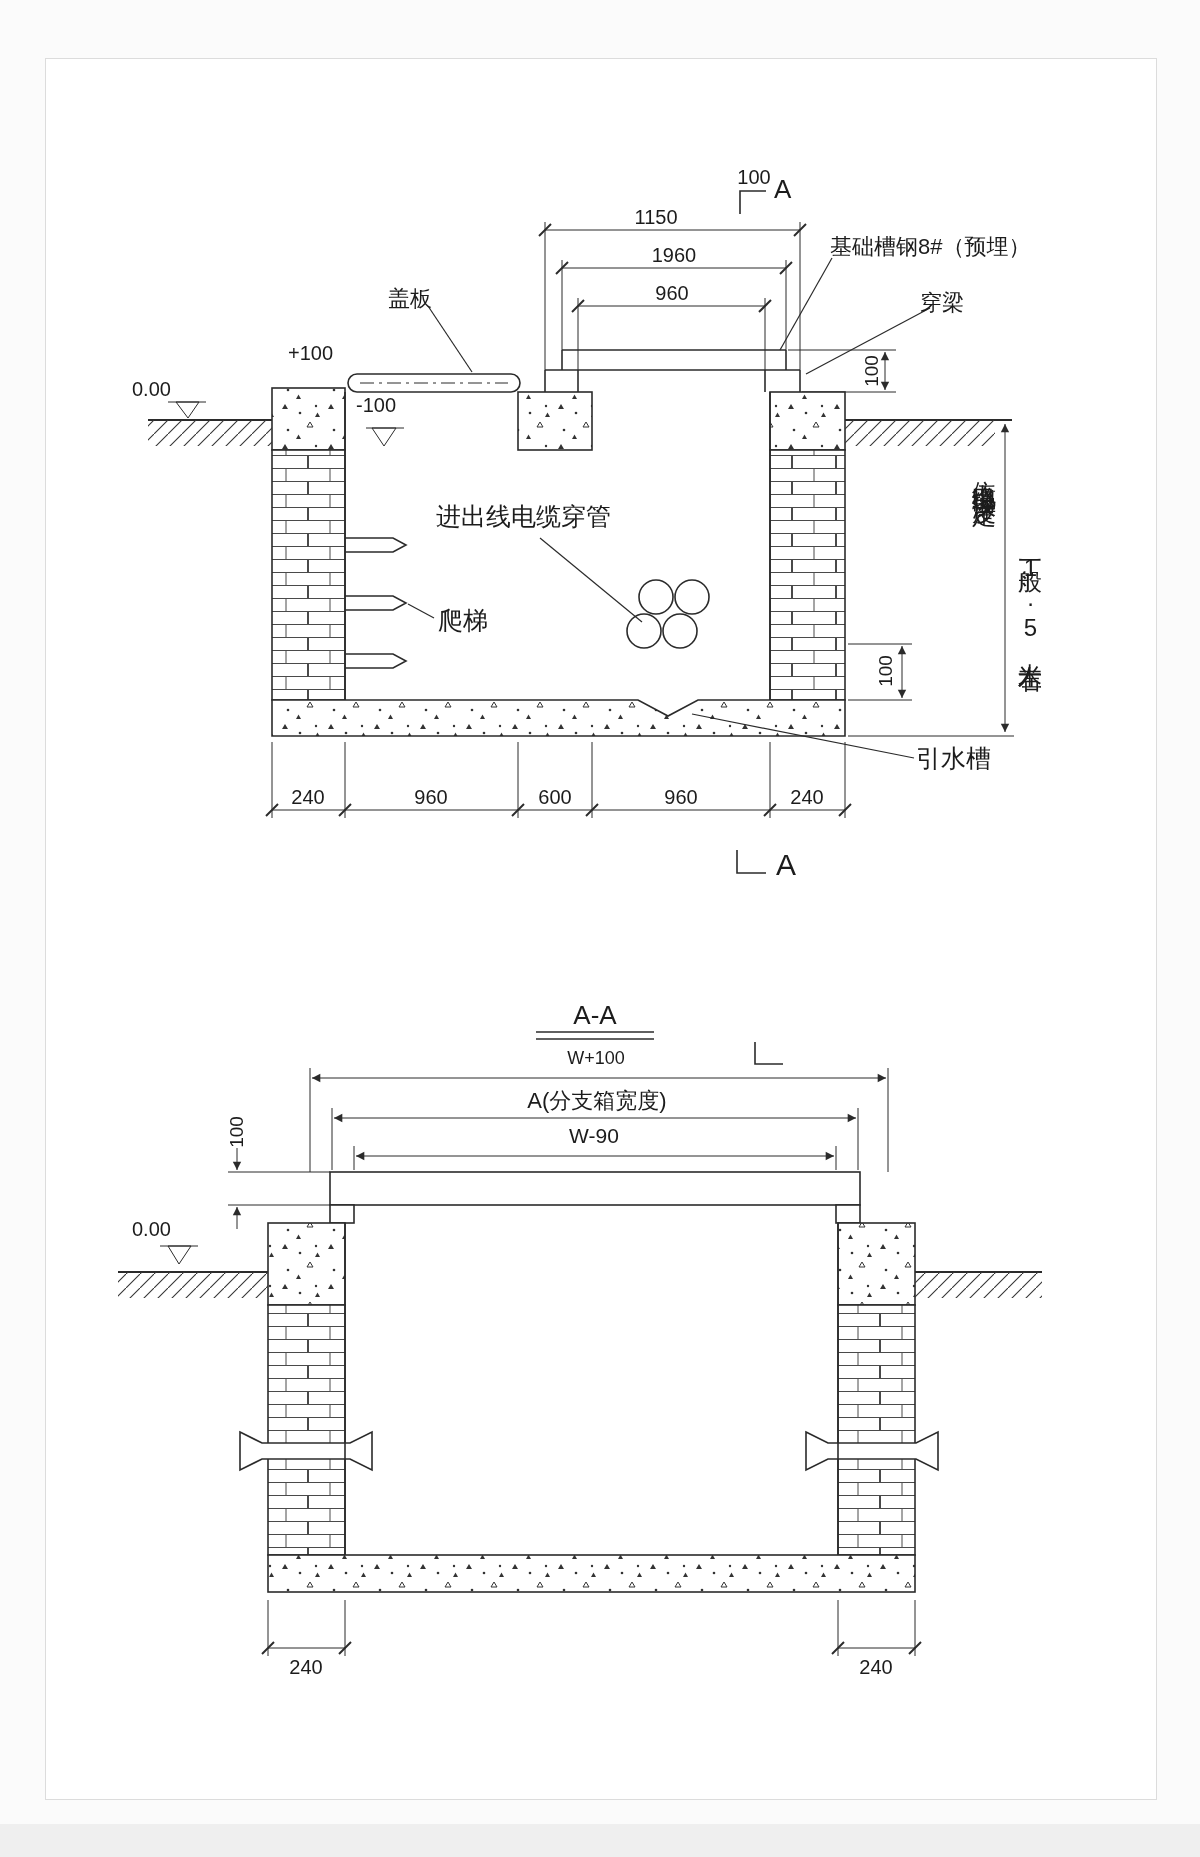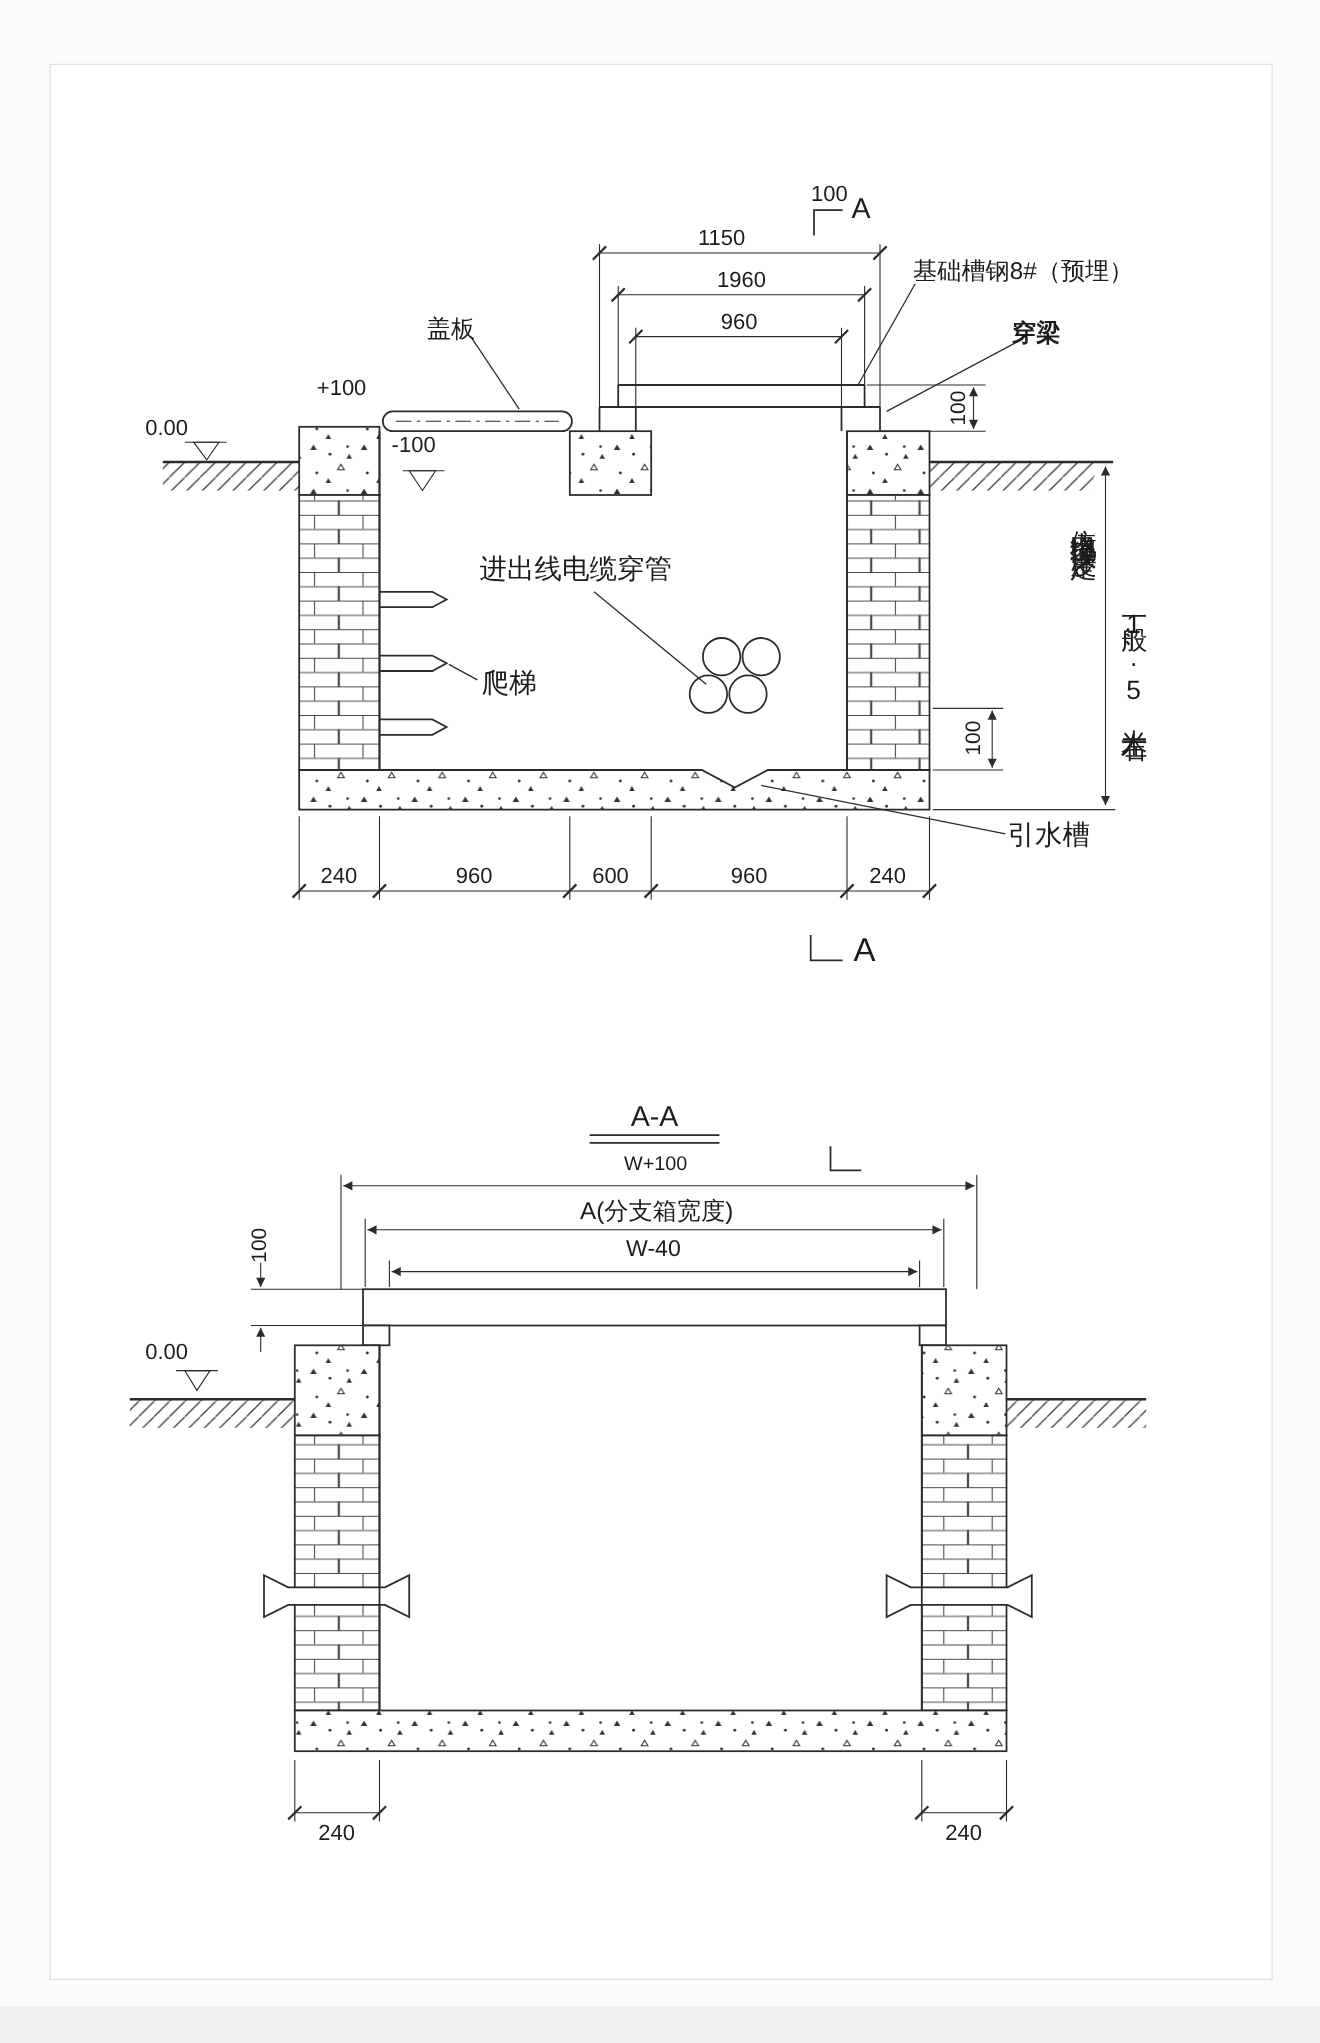--- a/index.html
+++ b/index.html
@@ -272,21 +272,21 @@
   </svg>
 
   <span class="lbl cx" style="left:754px; top:166px;">100</span>
   <span class="lbl big" style="left:774px; top:174px;">A</span>
 
   <span class="lbl cx" style="left:656px; top:206px;">1150</span>
   <span class="lbl cx" style="left:674px; top:244px;">1960</span>
   <span class="lbl cx" style="left:672px; top:282px;">960</span>
 
   <span class="lbl cjk" style="left:830px; top:232px;">基础槽钢8#（预埋）</span>
-  <span class="lbl cjk" style="left:920px; top:288px;font-weight:bold;">穿梁</span>
+  <span class="lbl cjk" style="left:920px; top:288px;">穿梁</span>
   <span class="lbl rot" style="left:872px; top:371px; font-size:19px;">100</span>
 
   <span class="lbl cjk" style="left:388px; top:284px;">盖板</span>
   <span class="lbl" style="left:288px; top:342px;">+100</span>
   <span class="lbl" style="left:132px; top:378px;">0.00</span>
   <span class="lbl" style="left:356px; top:394px;">-100</span>
 
   <span class="lbl cjk-l" style="left:436px; top:500px;">进出线电缆穿管</span>
   <span class="lbl cjk-l" style="left:438px; top:604px;">爬梯</span>
   <span class="lbl cjk-l" style="left:916px; top:742px;">引水槽</span>
@@ -300,20 +300,20 @@
   <span class="lbl cx" style="left:431px; top:786px;">960</span>
   <span class="lbl cx" style="left:555px; top:786px;">600</span>
   <span class="lbl cx" style="left:681px; top:786px;">960</span>
   <span class="lbl cx" style="left:807px; top:786px;">240</span>
 
   <span class="lbl" style="left:776px; top:848px; font-size:30px;">A</span>
 
   <span class="lbl cx big" style="left:595px; top:1000px;">A-A</span>
   <span class="lbl cx" style="left:596px; top:1048px; font-size:18px;">W+100</span>
   <span class="lbl cx cjk" style="left:597px; top:1086px;">A(分支箱宽度)</span>
-  <span class="lbl cx" style="left:594px; top:1124px; font-size:21px;">W-40</span>
+  <span class="lbl cx" style="left:594px; top:1124px; font-size:21px;">W-90</span>
 
   <span class="lbl rot" style="left:237px; top:1132px; font-size:19px;">100</span>
   <span class="lbl" style="left:132px; top:1218px;">0.00</span>
 
   <span class="lbl cx" style="left:306px; top:1656px;">240</span>
   <span class="lbl cx" style="left:876px; top:1656px;">240</span>
 </div>
 
 </body></html>

